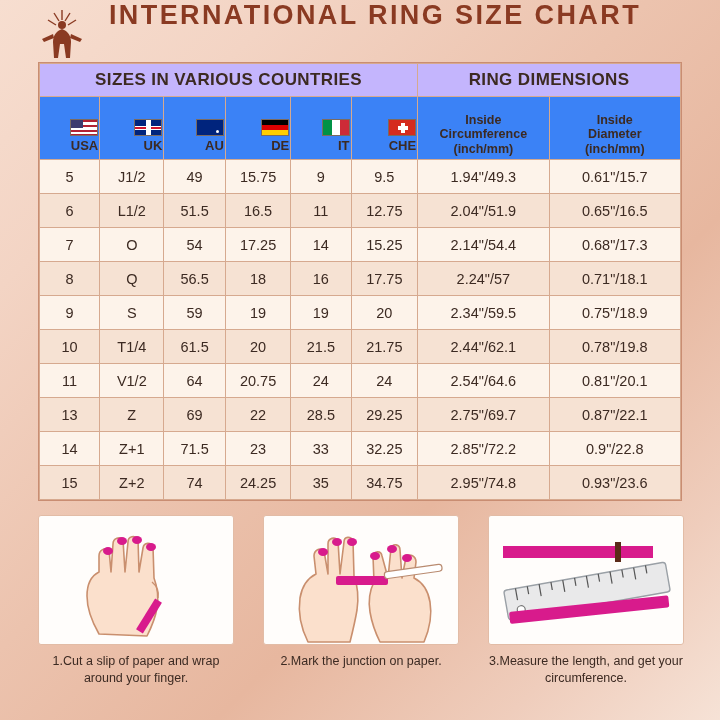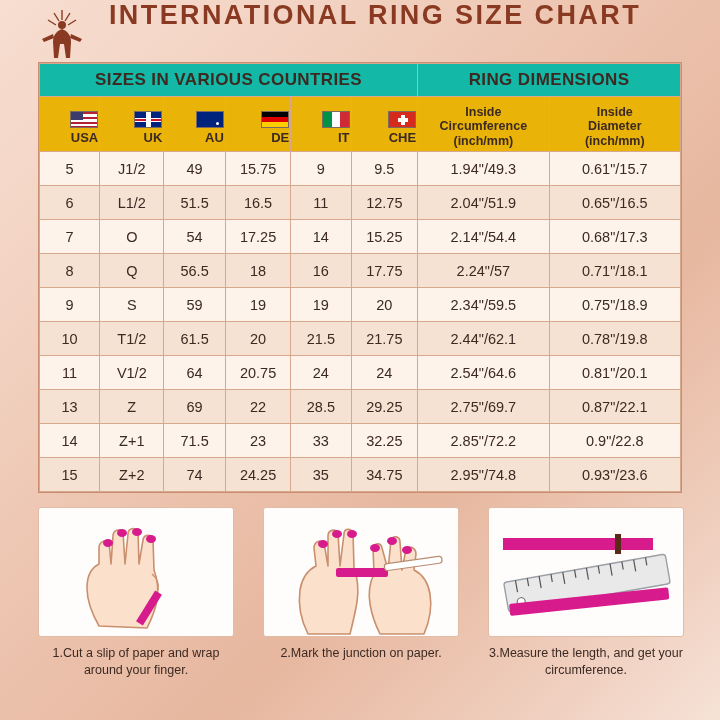--- a/index.html
+++ b/index.html
@@ -48,27 +48,27 @@
   table.chart td, table.chart th {
     border:1px solid #d6a98f;
     text-align:center;
     color:#3c2a22;
   }
   .group-head {
     font-size:17px;
     font-weight:bold;
     color:#5a2a18;
     height:33px;
-    background:#14b8a6;
+    background:#c4b5fd;
     letter-spacing:.4px;
   }
   .flag-row td {
     height:42px;
-    background:#eab308;
-    padding-top:8px;
+    background:#3b82f6;
+    padding-top:16px;
     vertical-align:middle;
   }
   .flagbox { display:flex; flex-direction:column; align-items:flex-end; justify-content:center; }
   .flag { width:28px; height:17px; border:1px solid #7a6a60; display:block; margin-bottom:2px; }
   .ccode { font-size:13px; font-weight:bold; color:#3c2a22; }
   .dim-head {
     font-size:12.5px;
     font-weight:bold;
     color:#3c2a22;
     line-height:1.15;
@@ -265,21 +265,21 @@
           <td>S</td>
           <td>59</td>
           <td>19</td>
           <td>19</td>
           <td>20</td>
           <td>2.34"/59.5</td>
           <td>0.75"/18.9</td>
         </tr>
         <tr>
           <td>10</td>
-          <td>T1/2</td>
+          <td>T1/4</td>
           <td>61.5</td>
           <td>20</td>
           <td>21.5</td>
           <td>21.75</td>
           <td>2.44"/62.1</td>
           <td>0.78"/19.8</td>
         </tr>
         <tr>
           <td>11</td>
           <td>V1/2</td>

